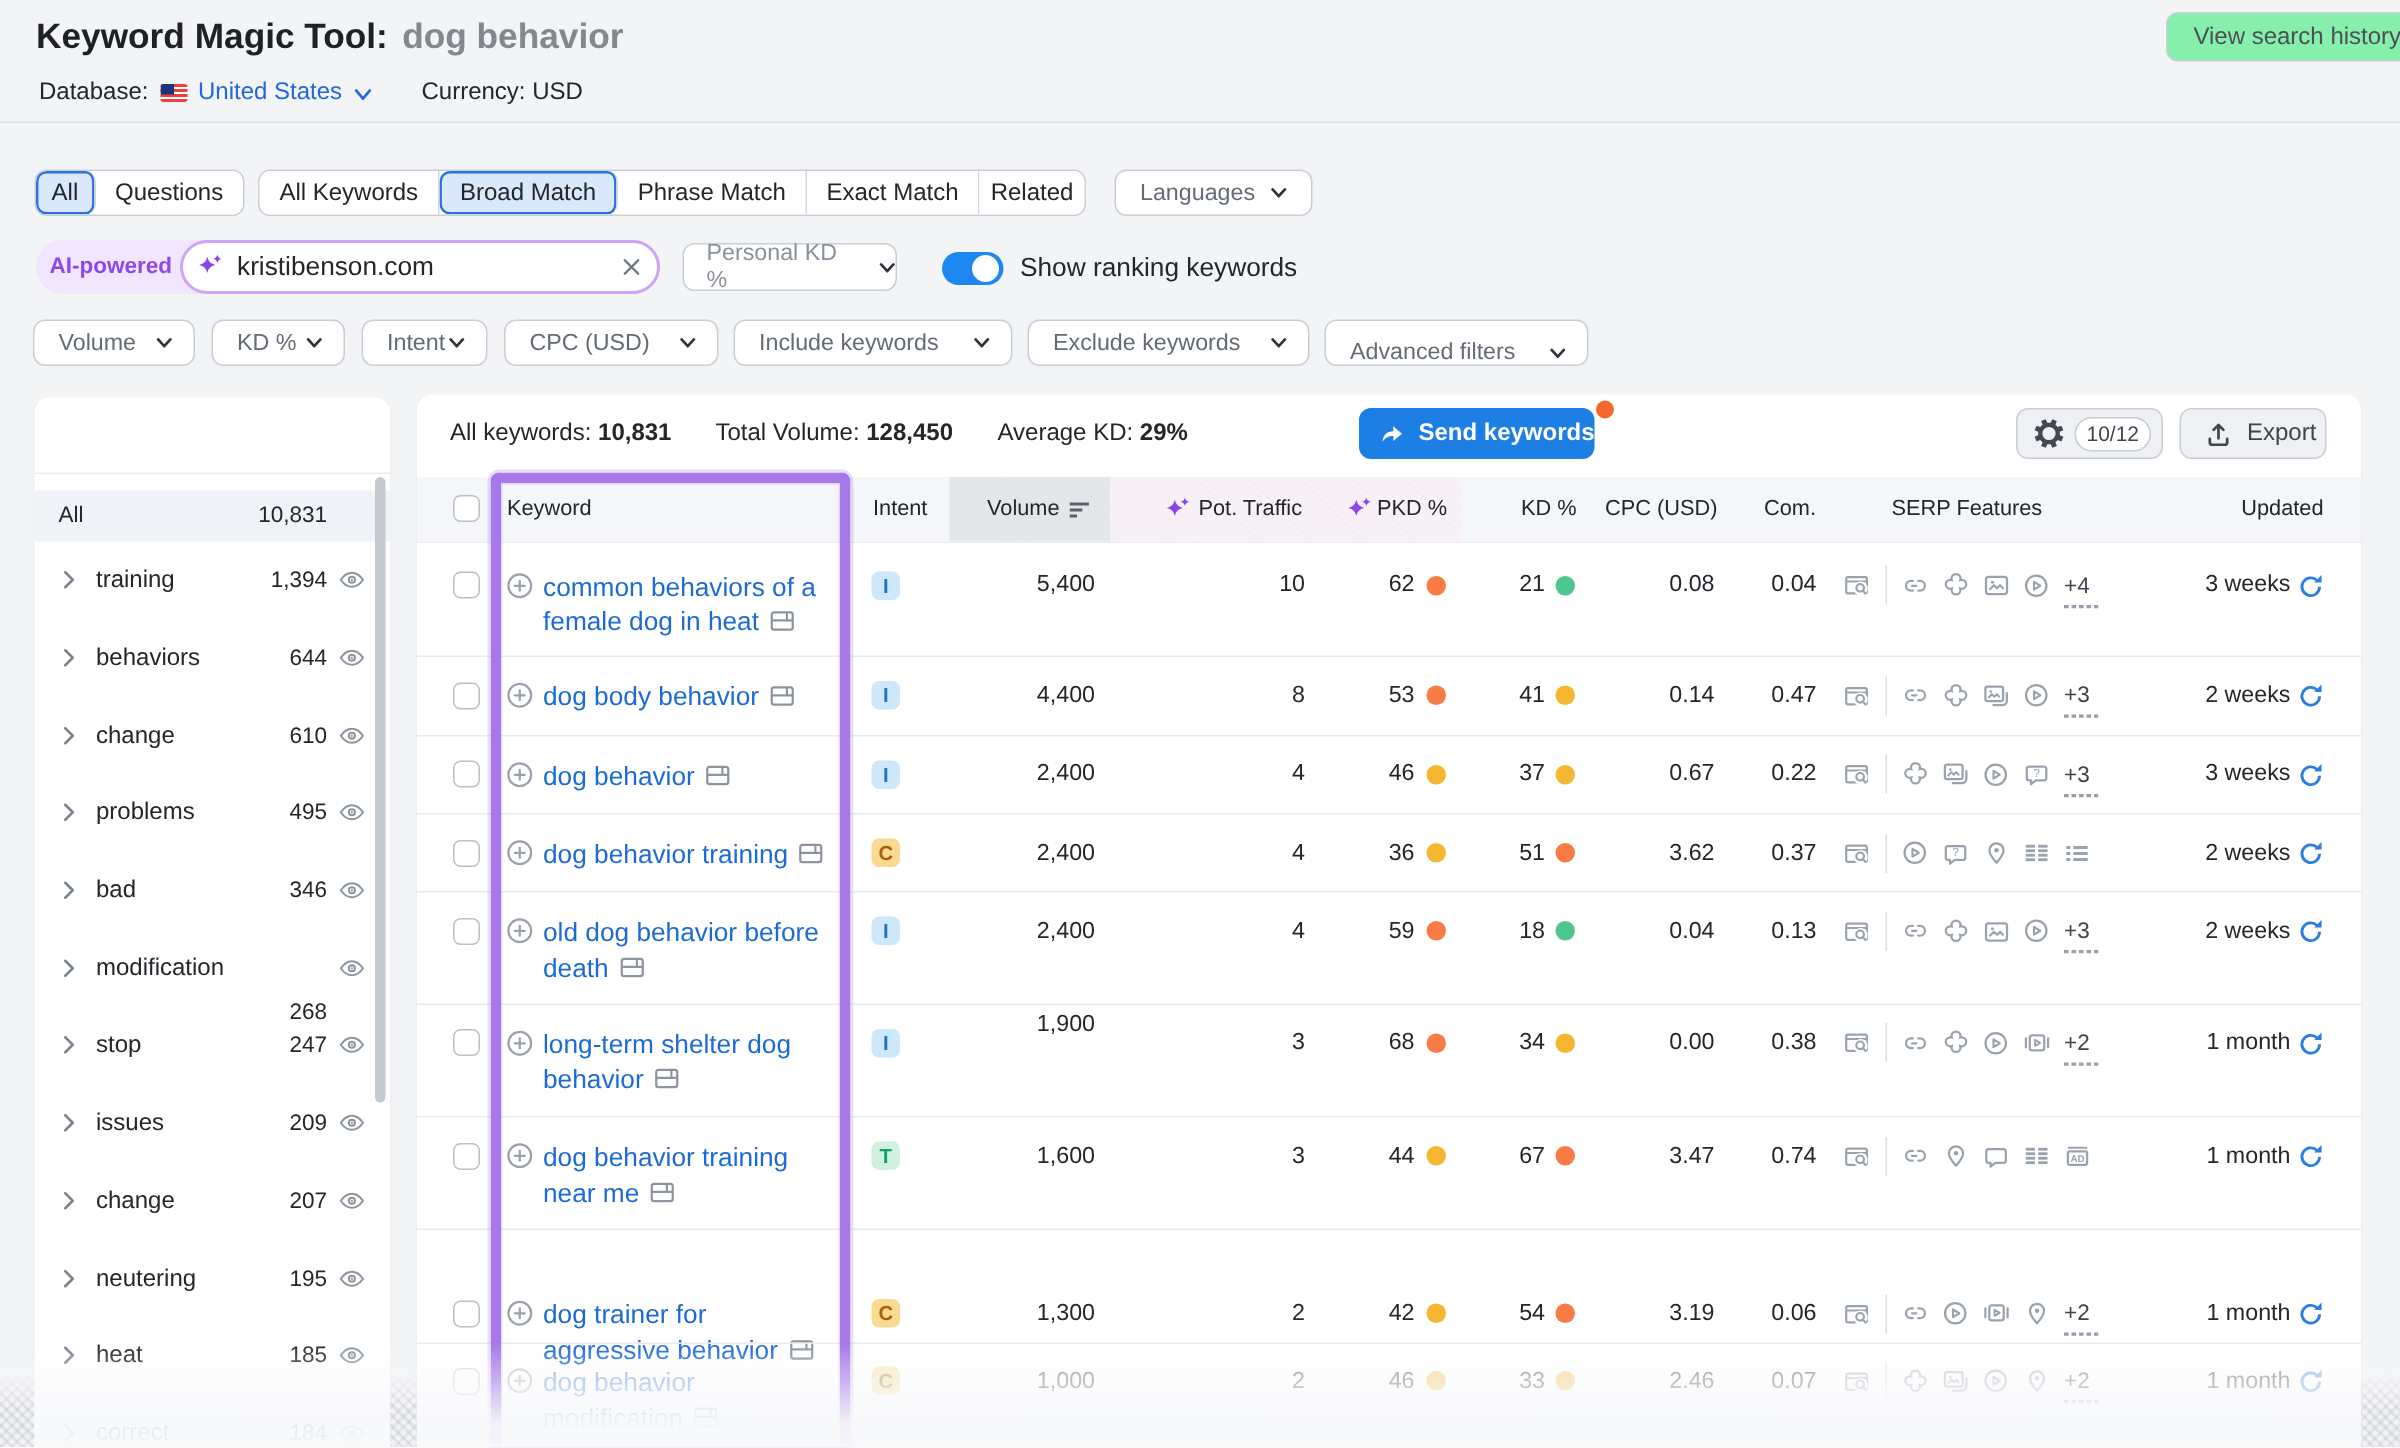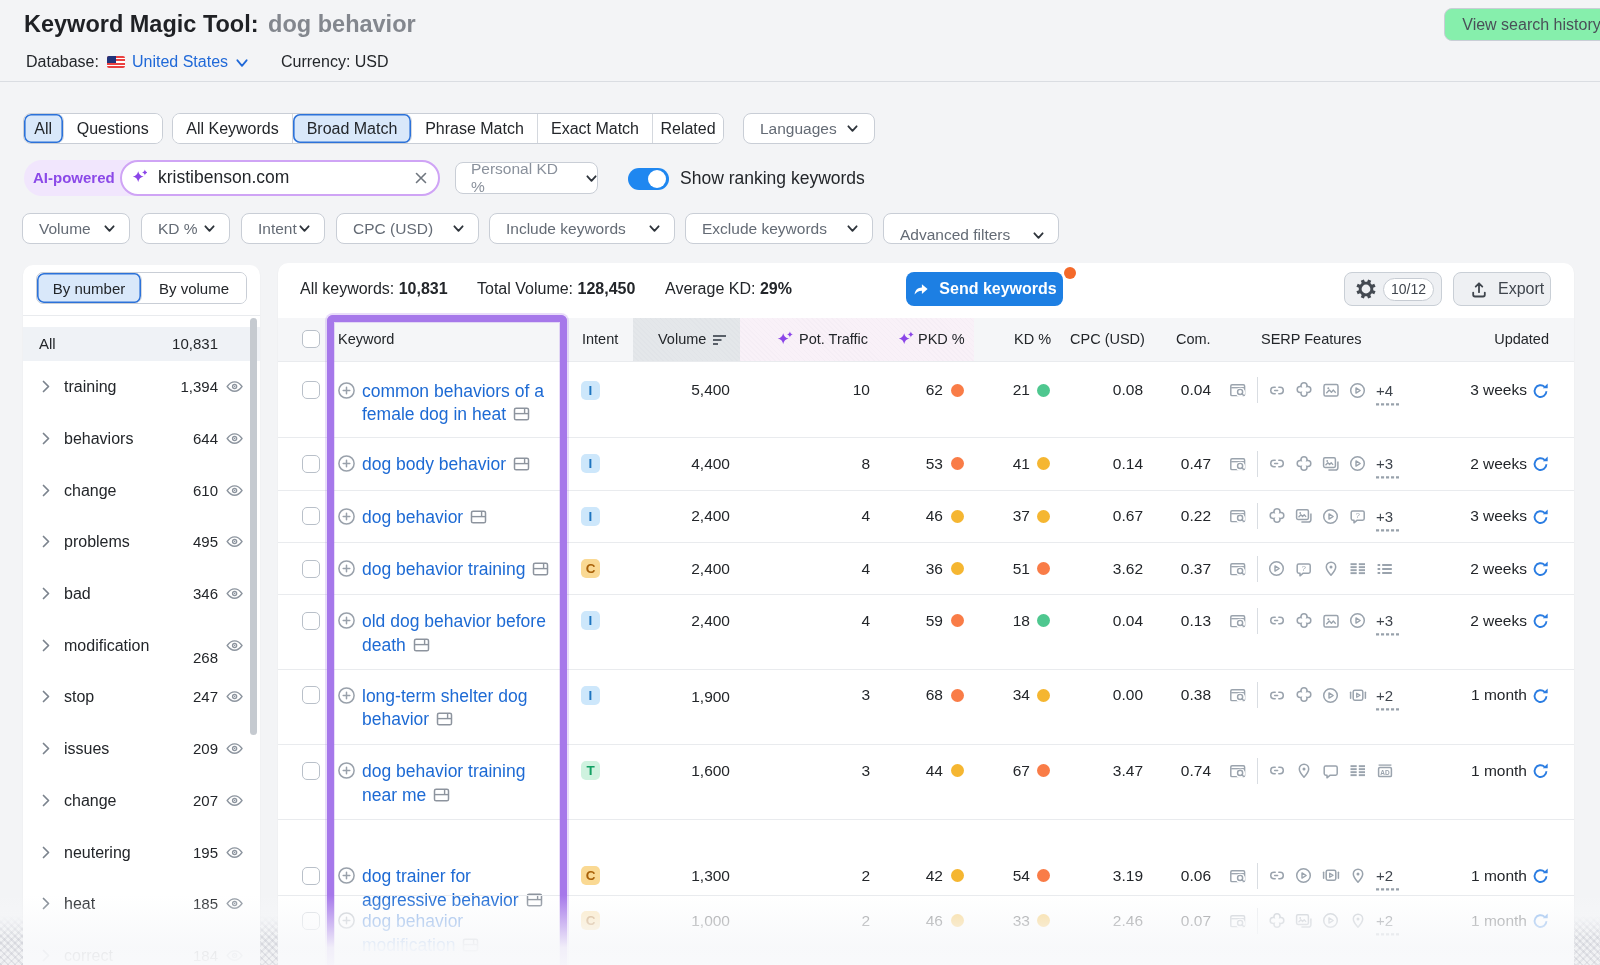--- a/index.html
+++ b/index.html
@@ -109,24 +109,20 @@
         <svg width="11" height="7" viewBox="0 0 11 7" style="">
           <path d="M1.4 1.3 L5.5 5.8 L9.6 1.3" fill="none" stroke="#2e343b" stroke-width="1.8" stroke-linecap="round" stroke-linejoin="round"></path>
         </svg>
       </span></div>
 <div class="btn" style="left:883px;top:213px;width:176px;height:31px;justify-content:space-between;padding:13px 14px 0 16px">Advanced filters<span style="display:inline-flex">
         <svg width="11" height="7" viewBox="0 0 11 7" style="">
           <path d="M1.4 1.3 L5.5 5.8 L9.6 1.3" fill="none" stroke="#2e343b" stroke-width="1.8" stroke-linecap="round" stroke-linejoin="round"></path>
         </svg>
       </span></div>
 <div class="abs" style="left:23px;top:265px;width:237px;height:700px;background:#fff;border-radius:10px 10px 0 0;box-shadow:0 1px 2px rgba(28,36,49,.06)"></div>
-<div class="seg" style="left:36px;top:272px;height:32px;border-radius:7px">
-<div class="s sel" style="width:105px;font-size:15px">By number</div>
-      <div class="s" style="width:104px;font-size:15px">By volume</div>
-    </div>
 <div class="sep" style="left:23px;top:315px;width:237px"></div>
 <div class="abs" style="left:23px;top:327px;width:237px;height:34px;background:#eff2f6"></div>
 <div class="r" style="left:39px;top:335px;font-size:15px">All</div>
 <div class="num" style="left:118px;top:335px;width:100px;font-size:15px">10,831</div>
 <div class="abs" style="left:42px;top:380.1px">
       <svg width="8" height="13" viewBox="0 0 8 13" style="">
         <path d="M1.5 1.5 l5 5 -5 5" fill="none" stroke="#7b838d" stroke-width="1.7" stroke-linecap="round" stroke-linejoin="round"></path>
       </svg>
     </div>
 <div class="r" style="left:64px;top:378.1px;font-size:16px">training</div>
@@ -193,21 +189,21 @@
         <circle cx="8.6" cy="7.5" r="2.05" fill="none" stroke="#8d959f" stroke-width="1.35"></circle>
         <circle cx="8.6" cy="7.5" r="0.75" fill="#8d959f"></circle>
       </svg>
     </div>
 <div class="abs" style="left:42px;top:638.7px">
       <svg width="8" height="13" viewBox="0 0 8 13" style="">
         <path d="M1.5 1.5 l5 5 -5 5" fill="none" stroke="#7b838d" stroke-width="1.7" stroke-linecap="round" stroke-linejoin="round"></path>
       </svg>
     </div>
 <div class="r" style="left:64px;top:636.7px;font-size:16px">modification</div>
-<div class="num" style="left:118px;top:649px;width:100px;font-size:15px">268</div>
+<div class="num" style="left:118px;top:666px;width:100px;font-size:15px">268</div>
 <div class="abs" style="left:226px;top:637.7px">
       <svg width="17" height="15" viewBox="0 0 17 15" style="">
         <path d="M1.2 7.5 C3.4 4.3 6.1 2.8 8.6 2.8 s5.2 1.5 7.4 4.7 c-2.2 3.2-4.9 4.7-7.4 4.7 S3.4 10.7 1.2 7.5z" fill="none" stroke="#8d959f" stroke-width="1.35"></path>
         <circle cx="8.6" cy="7.5" r="2.05" fill="none" stroke="#8d959f" stroke-width="1.35"></circle>
         <circle cx="8.6" cy="7.5" r="0.75" fill="#8d959f"></circle>
       </svg>
     </div>
 <div class="abs" style="left:42px;top:690.4px">
       <svg width="8" height="13" viewBox="0 0 8 13" style="">
         <path d="M1.5 1.5 l5 5 -5 5" fill="none" stroke="#7b838d" stroke-width="1.7" stroke-linecap="round" stroke-linejoin="round"></path>
@@ -290,21 +286,21 @@
         <path d="M1.2 7.5 C3.4 4.3 6.1 2.8 8.6 2.8 s5.2 1.5 7.4 4.7 c-2.2 3.2-4.9 4.7-7.4 4.7 S3.4 10.7 1.2 7.5z" fill="none" stroke="#8d959f" stroke-width="1.35"></path>
         <circle cx="8.6" cy="7.5" r="2.05" fill="none" stroke="#8d959f" stroke-width="1.35"></circle>
         <circle cx="8.6" cy="7.5" r="0.75" fill="#8d959f"></circle>
       </svg>
     </div>
 <div class="abs" style="left:250px;top:318px;width:7px;height:417px;background:#c5cad0;border-radius:4px"></div>
 <div class="abs" style="left:278px;top:263px;width:1296px;height:702px;background:#fff;border-radius:10px 10px 0 0;box-shadow:0 1px 2px rgba(28,36,49,.06)"></div>
 <div class="r" style="left:300px;top:280px;font-size:16px">All keywords: <b>10,831</b></div>
 <div class="r" style="left:477px;top:280px;font-size:16px">Total Volume: <b>128,450</b></div>
 <div class="r" style="left:665px;top:280px;font-size:16px">Average KD: <b>29%</b></div>
-<div class="abs" style="left:906px;top:272px;width:157px;height:34px;background:#1d7fe3;border-radius:8px;display:flex;align-items:center;justify-content:center;color:#fff;font-size:16px;font-weight:bold"><span style="display:inline-flex;margin-right:9px">
+<div class="abs" style="left:906px;top:272px;width:157px;height:34px;background:#1d7fe3;border-radius:8px;display:flex;align-items:center;justify-content:flex-end;color:#fff;font-size:16px;font-weight:bold"><span style="display:inline-flex;margin-right:9px">
         <svg width="18" height="16" viewBox="0 0 18 16" style="">
           <path d="M2.6 13.6 C3.2 8.6 5.8 6.6 9.9 6.5 V3.2 L15.6 8.1 9.9 13 V9.7 C6.6 9.7 4.4 10.9 2.6 13.6 Z" fill="#ffffff"></path>
         </svg>
       </span>Send keywords</div>
 <div class="abs" style="left:1064px;top:267px;width:12px;height:12px;border-radius:50%;background:#f4692a"></div>
 <div class="toolbtn" style="left:1344px;top:272px;width:98px;height:34px;padding:0 8px 0 11px">
       <svg width="20" height="20" viewBox="0 0 20 20" style="">
         <path d="M17.21 11.15 L19.56 12.14 L18.27 15.25 L15.91 14.28 L14.28 15.91 L15.25 18.27 L12.14 19.56 L11.15 17.21 L8.85 17.21 L7.86 19.56 L4.75 18.27 L5.72 15.91 L4.09 14.28 L1.73 15.25 L0.44 12.14 L2.79 11.15 L2.79 8.85 L0.44 7.86 L1.73 4.75 L4.09 5.72 L5.72 4.09 L4.75 1.73 L7.86 0.44 L8.85 2.79 L11.15 2.79 L12.14 0.44 L15.25 1.73 L14.28 4.09 L15.91 5.72 L18.27 4.75 L19.56 7.86 L17.21 8.85 Z M14.40 10.00 A4.4 4.4 0 1 0 5.60 10.00 A4.4 4.4 0 1 0 14.40 10.00 Z" fill="#434951" fill-rule="evenodd"></path>
       </svg>
       <span class="pill" style="margin-left:7px">10/12</span>
@@ -723,21 +719,21 @@
           <path d="M8.5 5.2 v6.6 M5.2 8.5 h6.6" stroke="#99a1ab" stroke-width="1.5" stroke-linecap="round"></path>
         </svg>
       </div>
 <div class="kwline" style="left:84px;top:17.0px">long-term shelter dog</div>
 <div class="kwline" style="left:84px;top:40.5px">behavior<svg width="17" height="16" viewBox="0 0 17 16" style="vertical-align:-2px;margin-left:7px">
           <rect x="1.5" y="2.2" width="14" height="11.6" rx="1.6" fill="none" stroke="#8d949e" stroke-width="1.5"></rect>
           <path d="M1.5 7.6 H15.5" stroke="#8d949e" stroke-width="1.4"></path>
           <path d="M11.6 2.2 V7.6" stroke="#8d949e" stroke-width="1.4"></path>
         </svg></div>
 <div class="badge" style="left:303px;top:17.0px;background:#cde7fb;color:#1d74c0">I</div>
-<div class="num" style="left:352px;top:19px;width:100px">1,900</div>
+<div class="num" style="left:352px;top:5px;width:100px">1,900</div>
 <div class="num" style="left:492px;top:17.5px;width:100px">3</div>
 <div class="num" style="left:565px;top:17.5px;width:100px">68</div>
 <div class="dot" style="left:673px;top:20.0px;background:#f97c47"></div>
 <div class="num" style="left:652px;top:17.5px;width:100px">34</div>
 <div class="dot" style="left:759px;top:20.0px;background:#f5b631"></div>
 <div class="num" style="left:765px;top:17.5px;width:100px">0.00</div>
 <div class="num" style="left:833px;top:17.5px;width:100px">0.38</div>
 <div class="icr" style="left:951px;top:26.5px;height:0px">
         <svg width="18" height="16" viewBox="0 0 18 16" style="">
           <rect x="1.8" y="2.8" width="13.8" height="10.8" rx="1.2" fill="none" stroke="#9aa3ad" stroke-width="1.45"></rect>

